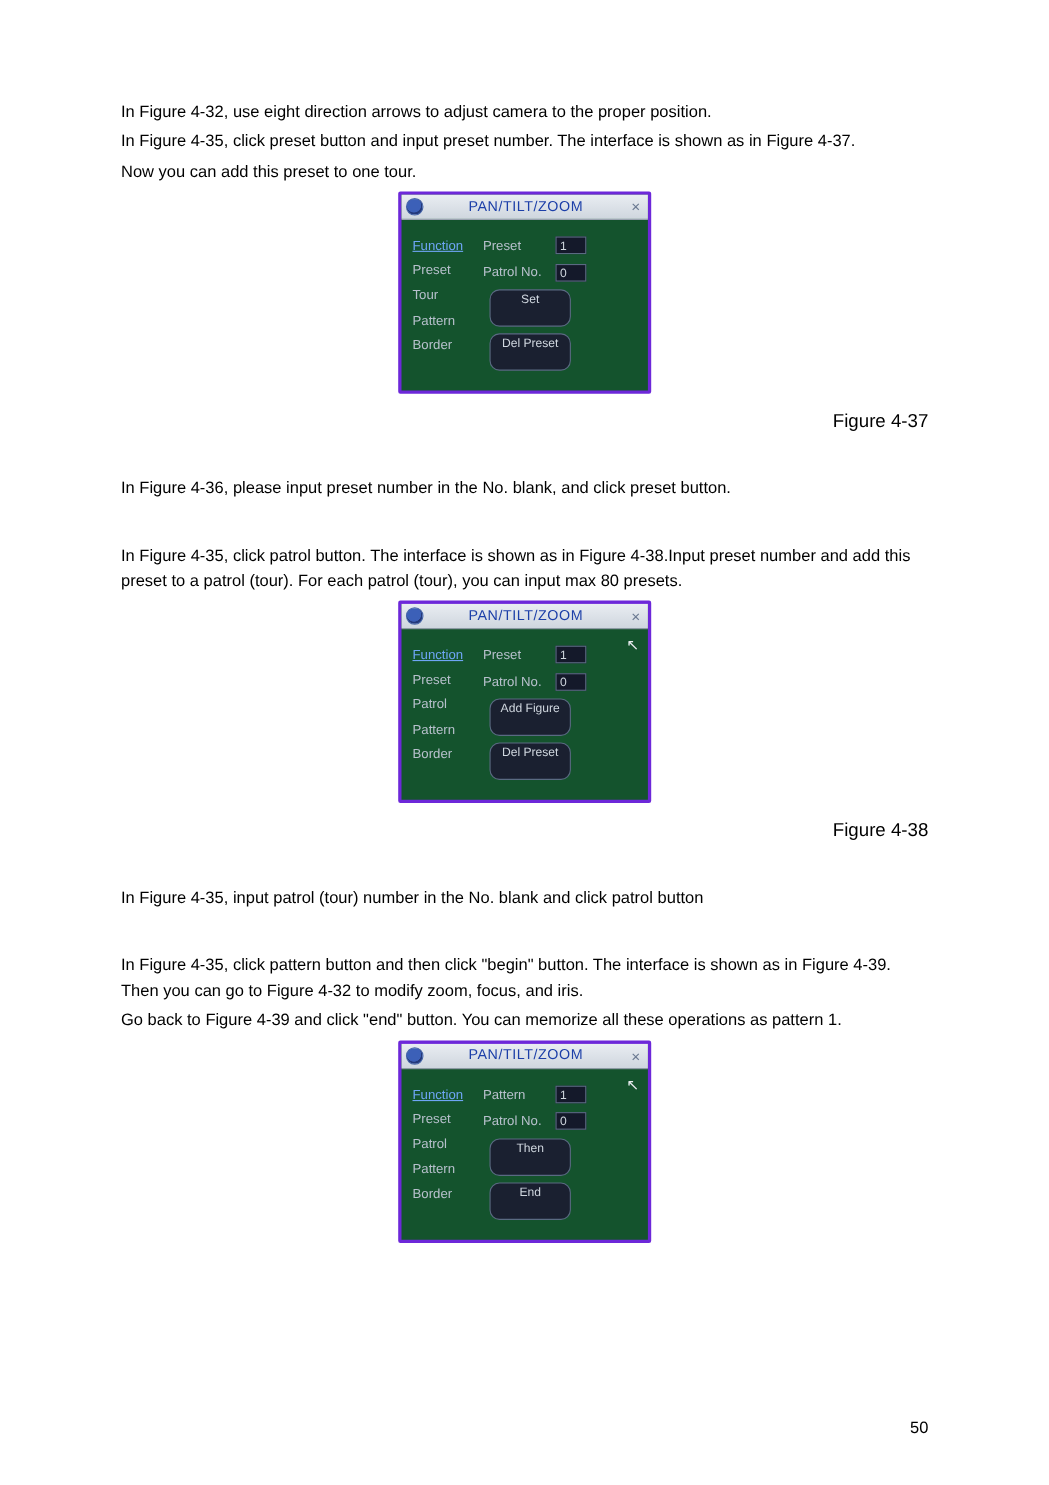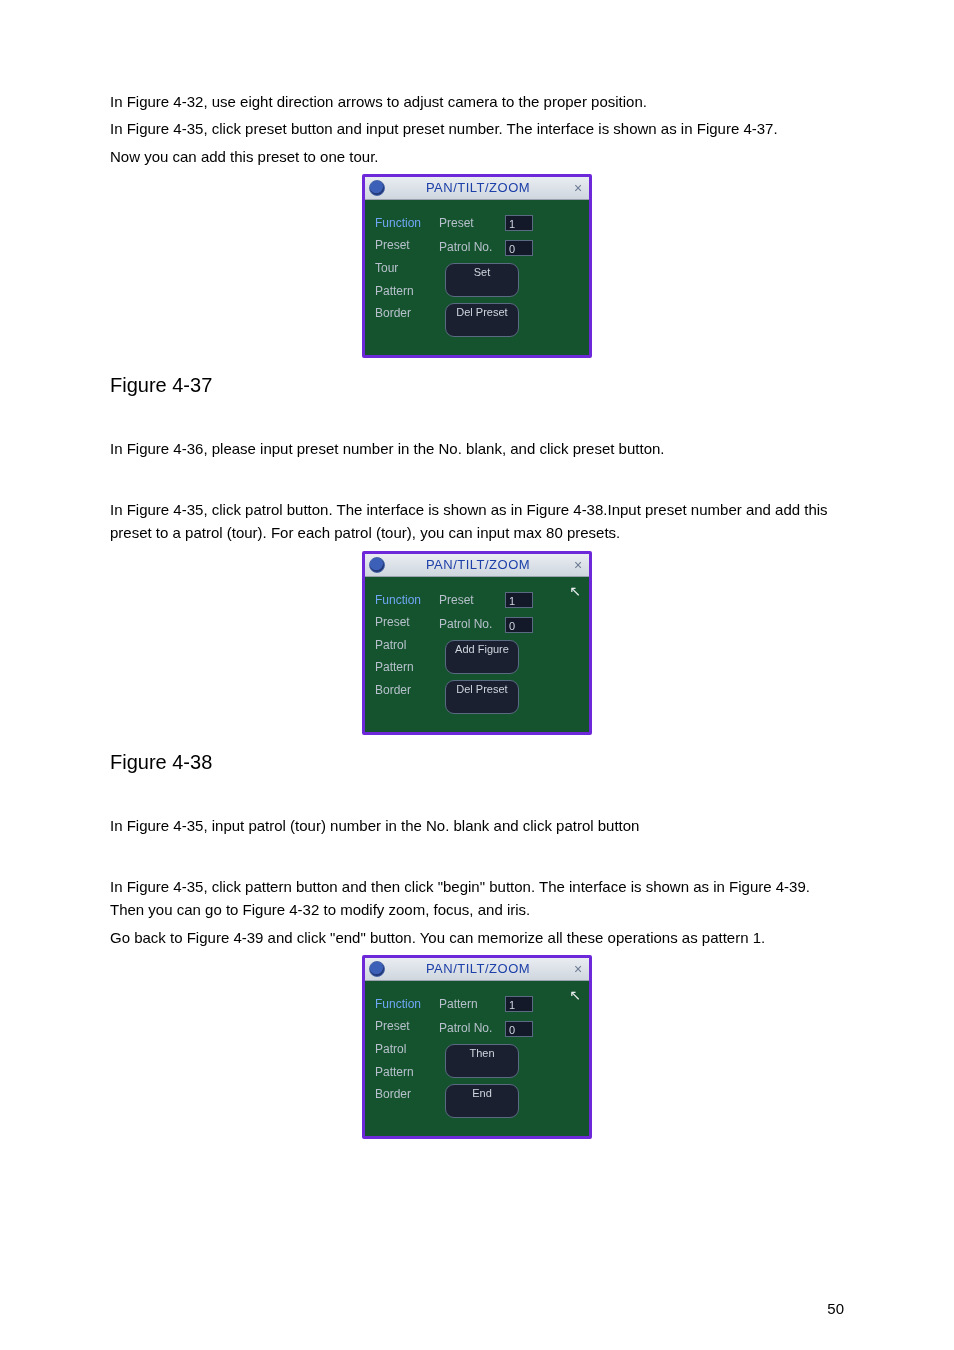--- a/index.html
+++ b/index.html
@@ -13,22 +13,22 @@
   }
   .page {
     width: 954px;
     min-height: 1350px;
     box-sizing: border-box;
     padding: 90px 110px 40px 110px;
     position: relative;
   }
   .para { margin: 0 0 4px 0; }
   .caption {
-    text-align: left;
-    font-size: 20px;
+    text-align: right;
+    font-size: 17px;
     margin: 12px 0 36px 0;
   }
   .dialog-wrap {
     display: flex;
     justify-content: center;
     margin-top: 6px;
   }
   .dialog {
     width: 230px;
     background: #14532d;
@@ -81,20 +81,21 @@
     flex-direction: column;
     gap: 4px;
     font-size: 12px;
   }
   .menu-item {
     color: #b7c0cc;
     cursor: pointer;
   }
   .menu-item.active {
     color: #6fa6f5;
+    text-decoration: underline;
   }
   .controls {
     flex: 1;
     display: flex;
     flex-direction: column;
     gap: 6px;
   }
   .row {
     display: flex;
     align-items: center;
@@ -139,21 +140,21 @@
   .cursor-arrow {
     position: absolute;
     top: 4px;
     right: 8px;
     color: #e8ecef;
     font-size: 14px;
     pointer-events: none;
   }
   .page-num {
     position: absolute;
-    bottom: 30px;
+    bottom: 40px;
     right: 110px;
     font-size: 15px;
   }
   .spacer-lg { height: 34px; }
 </style>
 </head>
 <body>
 
 <div class="page">
 

